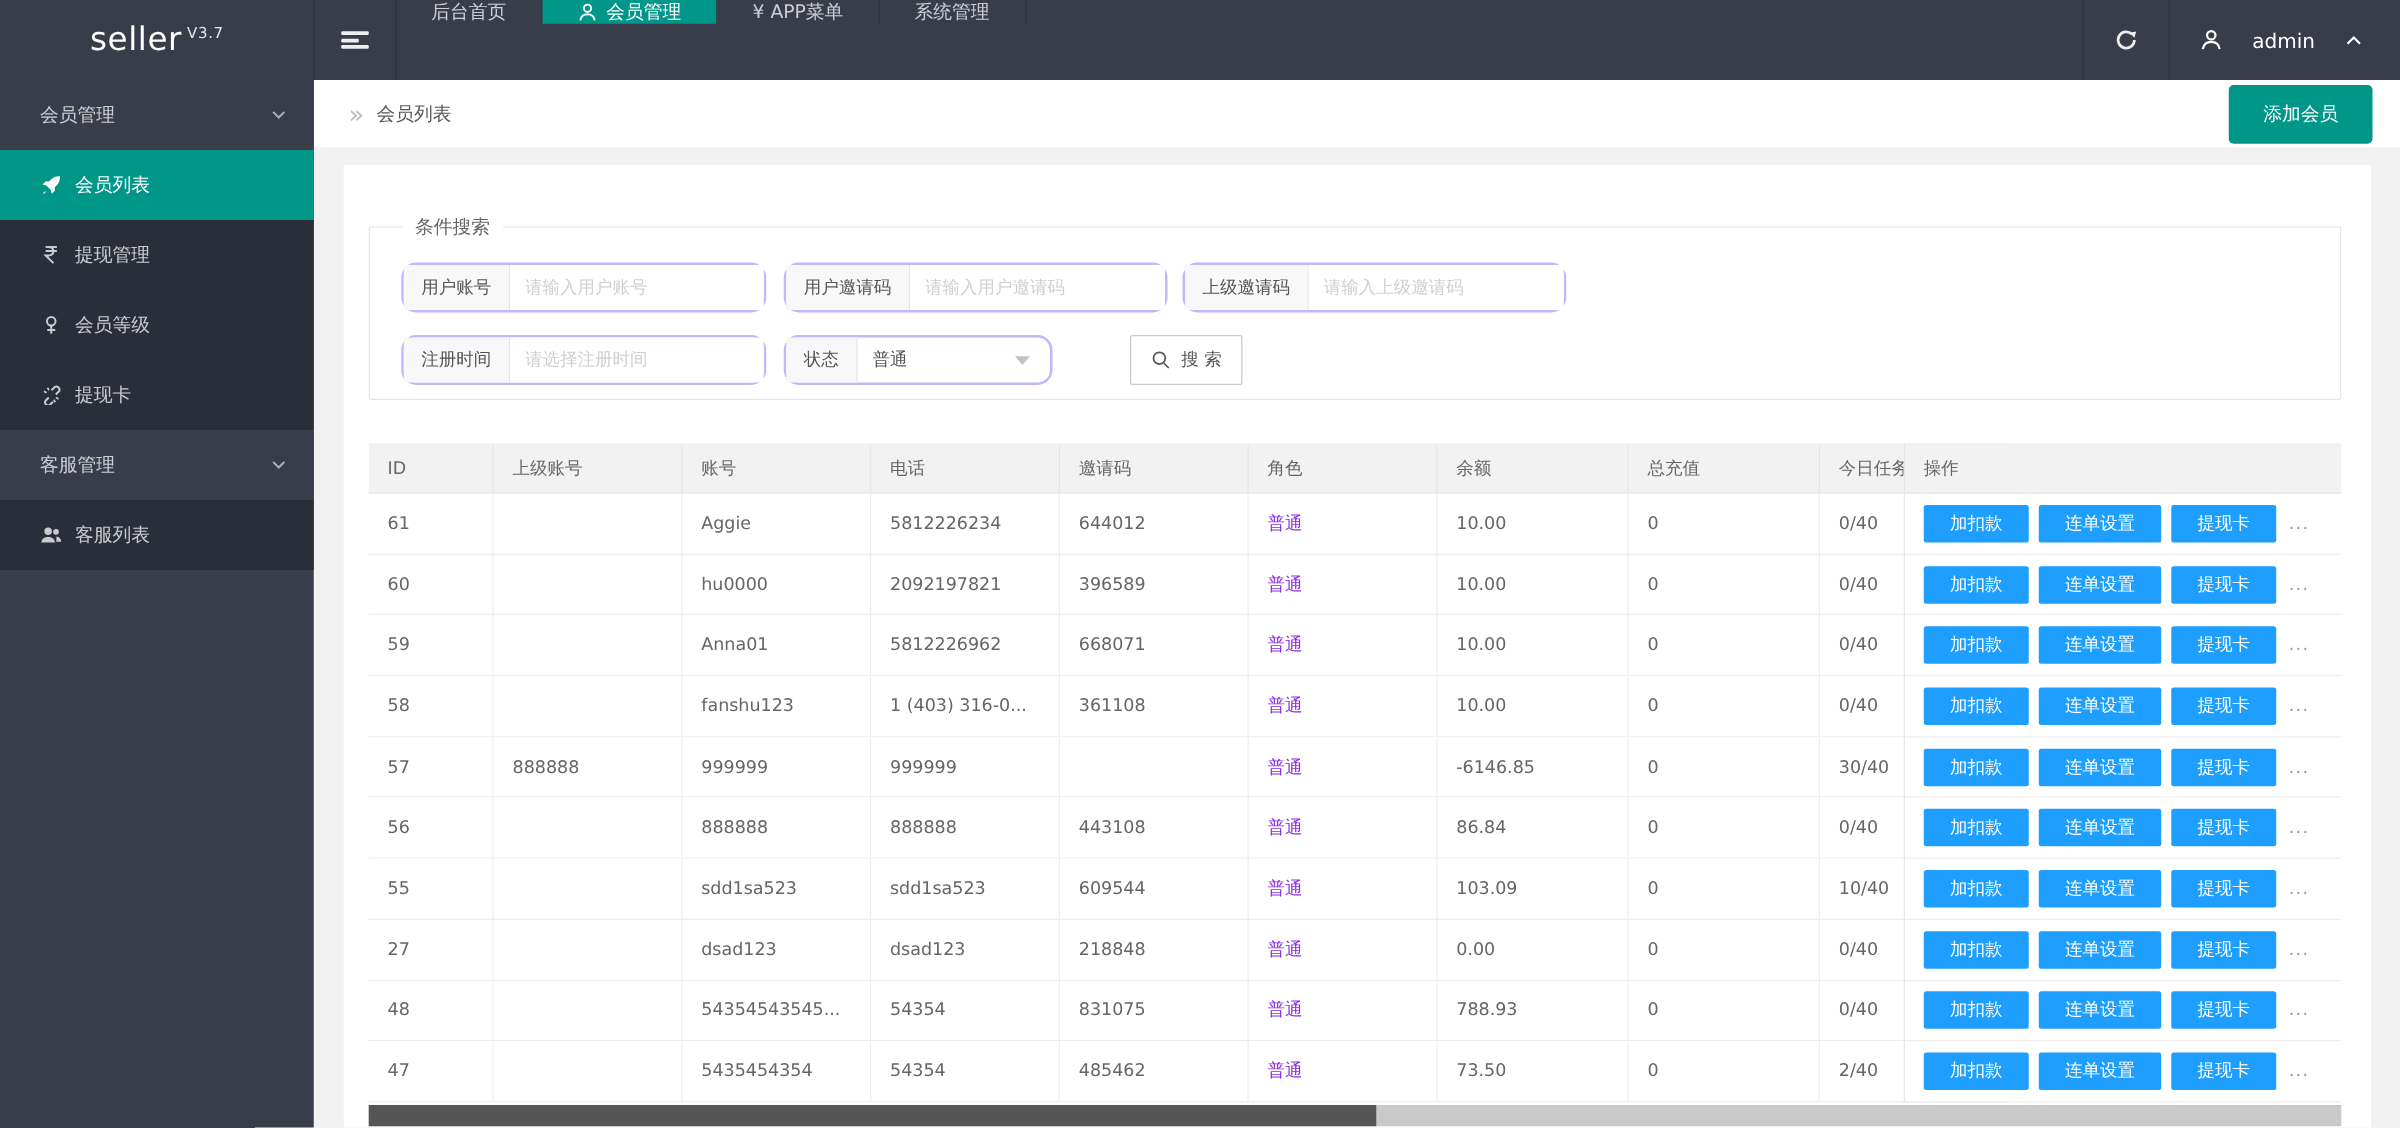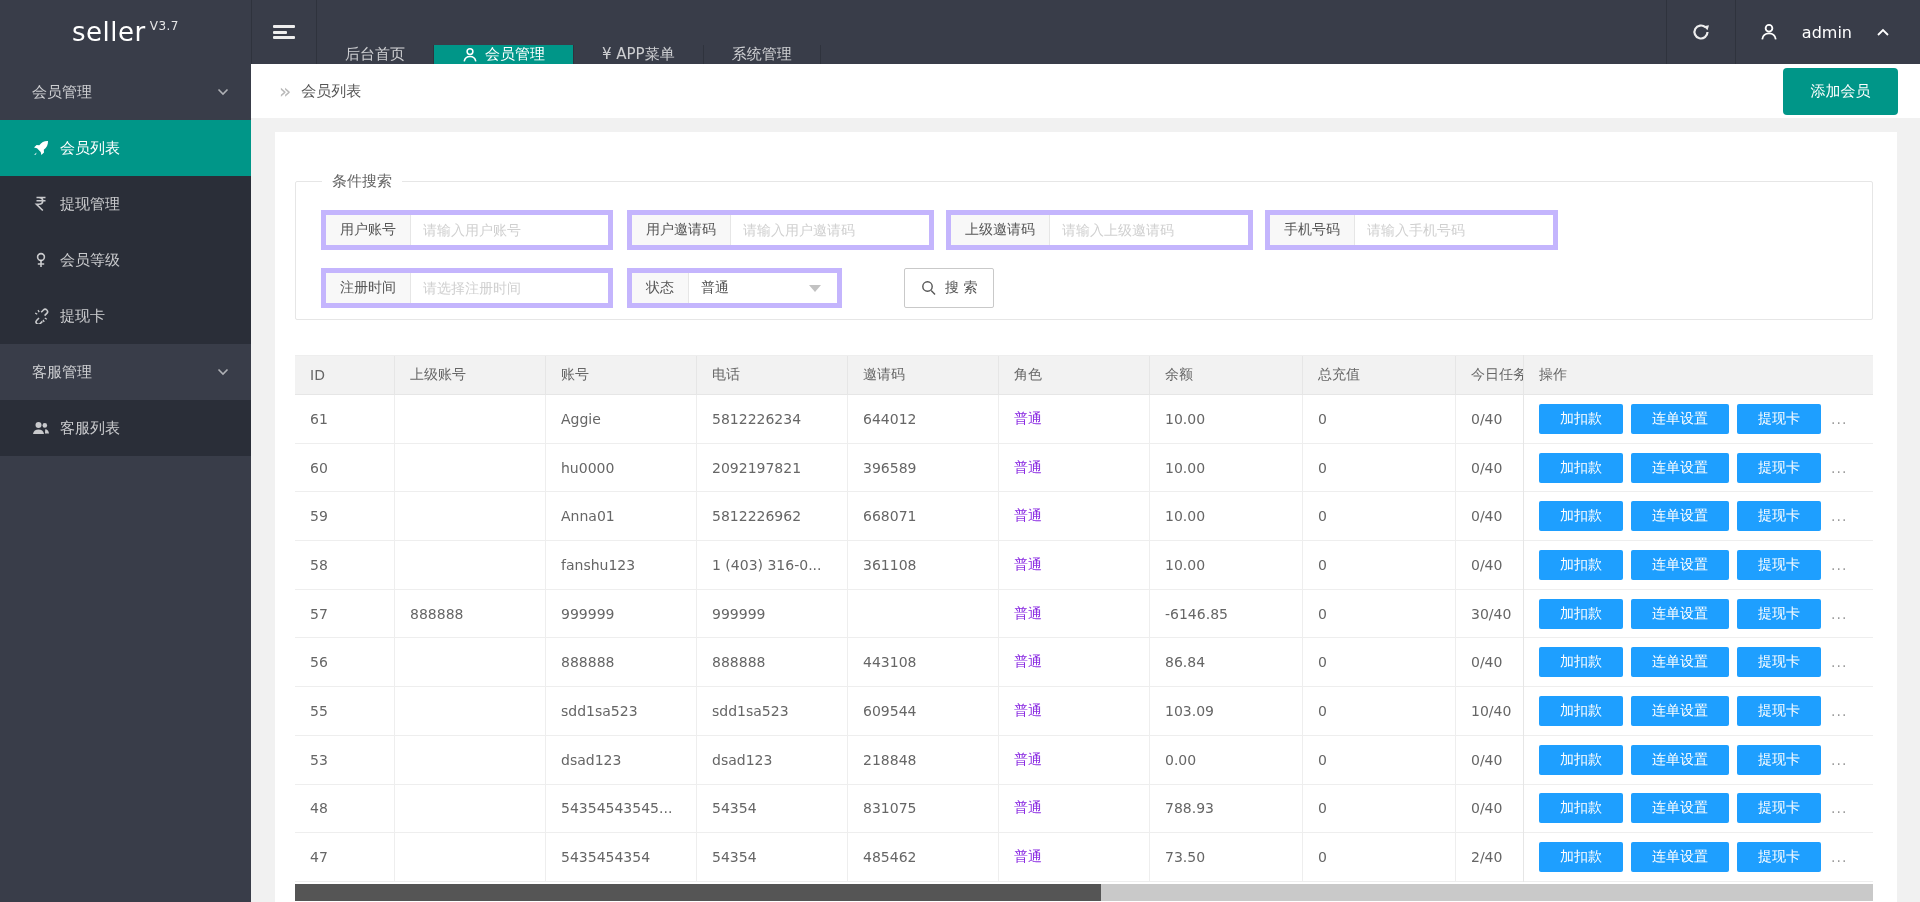--- a/index.html
+++ b/index.html
@@ -10,21 +10,21 @@
   .navbar { position:absolute; left:0; top:0; width:1920px; height:64px;
     background:#393D49; display:flex; align-items:stretch; z-index:30; }
   .logo { width:251px; display:flex; align-items:center; justify-content:center;
     color:#fff; font-size:26px; letter-spacing:.5px; }
   .logo sup { font-size:12px; margin-left:4px; transform:translateY(-6px); color:#e6e6e6; }
   .nav-burger { width:66px; display:flex; align-items:center; justify-content:center;
     border-left:1px solid #2f333d; border-right:1px solid #2f333d; cursor:pointer; }
   .burger span { display:block; height:3px; background:#eee; margin:2.5px 0; border-radius:1px; }
   .burger .b1,.burger .b3 { width:22px; }
   .burger .b2 { width:14px; margin-right:8px; }
-  .nav-menu { display:flex; align-items:flex-end; }
+  .nav-menu { display:flex; align-items:flex-start; }
   .nav-item { display:flex; align-items:center; padding:0 28px; gap:7px;
     color:rgba(255,255,255,.75); font-size:15px; cursor:pointer;
     border-right:1px solid #2f333d; }
   .nav-item.active { background:#009688; color:#fff; }
   .nav-right { margin-left:auto; display:flex; align-items:stretch; }
   .nav-icon-btn { width:69px; display:flex; align-items:center; justify-content:center;
     border-left:1px solid #2f333d; color:#eee; cursor:pointer; }
   .nav-user { display:flex; align-items:center; gap:24px; padding:0 30px 0 24px;
     border-left:1px solid #2f333d; color:#fff; font-size:16px; cursor:pointer; }
 
@@ -52,21 +52,21 @@
   
   .content-bg { position:absolute; left:251px; top:118px; width:1669px; height:784px; background:#f1f1f1; }
   .card { position:absolute; left:24px; top:14px; width:1622px; height:770px;
     background:#fff; overflow:hidden; }
 
   
   fieldset.search { position:absolute; left:20px; top:40px; width:1578px; height:148px;
     border:1px solid #e6e6e6; border-radius:2px; }
   fieldset.search legend { margin-left:26px; padding:0 10px; color:#666; font-size:15px; }
   .sgroup { position:absolute; height:40px; display:flex; align-items:stretch;
-    border:5px solid #c4b5fd; border-radius:0; background:#fff; }
+    border:2px solid #c4b5fd; border-radius:12px; background:#fff; }
   .sgroup .addon { background:#f8f8f8; border-right:1px solid #e6e6e6; display:flex;
     align-items:center; padding:0 14px; color:#555; font-size:14px; white-space:nowrap; }
   .sgroup input { flex:1; border:none; outline:none; padding:0 12px; font-size:14px; color:#555;
     font-family:"DejaVu Sans","Liberation Sans",sans-serif; min-width:0; background:#fff; }
   .sgroup input::placeholder { color:#d0d0d0; }
   .sel { flex:1; display:flex; align-items:center; padding:0 12px; font-size:14px; color:#555;
     cursor:pointer; position:relative; }
   .sel .tri { position:absolute; right:16px; top:50%; margin-top:-3px; width:0; height:0;
     border-left:6px solid transparent; border-right:6px solid transparent; border-top:7px solid #c2c2c2; }
   .btn-search { position:absolute; height:40px; background:#fff; border:1px solid #c9c9c9;
@@ -238,24 +238,20 @@
       <span class="addon">用户账号</span>
       <input placeholder="请输入用户账号" style="">
     </div>
     <div class="sgroup" style="left:352px; top:78px; width:307px;">
       <span class="addon">用户邀请码</span>
       <input placeholder="请输入用户邀请码" style="">
     </div>
     <div class="sgroup" style="left:671px; top:78px; width:307px;">
       <span class="addon">上级邀请码</span>
       <input placeholder="请输入上级邀请码" style="">
-    </div>
-    <div class="sgroup" style="left:990px; top:78px; width:293px;">
-      <span class="addon">手机号码</span>
-      <input placeholder="请输入手机号码" style="">
     </div>
 
     <div class="sgroup" style="left:46px; top:136px; width:292px;">
       <span class="addon">注册时间</span>
       <input placeholder="请选择注册时间" style="">
     </div>
     <div class="sgroup" style="left:352px; top:136px; width:215px;">
       <span class="addon">状态</span>
       <div class="sel">
         <span>普通</span>
@@ -368,21 +364,21 @@
             <div class="tcell" style="width: 151px;">sdd1sa523</div>
             <div class="tcell" style="width: 151px;">609544</div>
             <div class="tcell role" style="width: 151px;">
               <a>普通</a>
             </div>
             <div class="tcell" style="width: 153px;">103.09</div>
             <div class="tcell" style="width: 153px;">0</div>
             <div class="tcell" style="width: 150px;">10/40</div>
           </div>
           <div class="trow">
-            <div class="tcell" style="width: 100px;">53</div>
+            <div class="tcell" style="width: 100px;">27</div>
             <div class="tcell" style="width: 151px;"></div>
             <div class="tcell" style="width: 151px;">dsad123</div>
             <div class="tcell" style="width: 151px;">dsad123</div>
             <div class="tcell" style="width: 151px;">218848</div>
             <div class="tcell role" style="width: 151px;">
               <a>普通</a>
             </div>
             <div class="tcell" style="width: 153px;">0.00</div>
             <div class="tcell" style="width: 153px;">0</div>
             <div class="tcell" style="width: 150px;">0/40</div>

